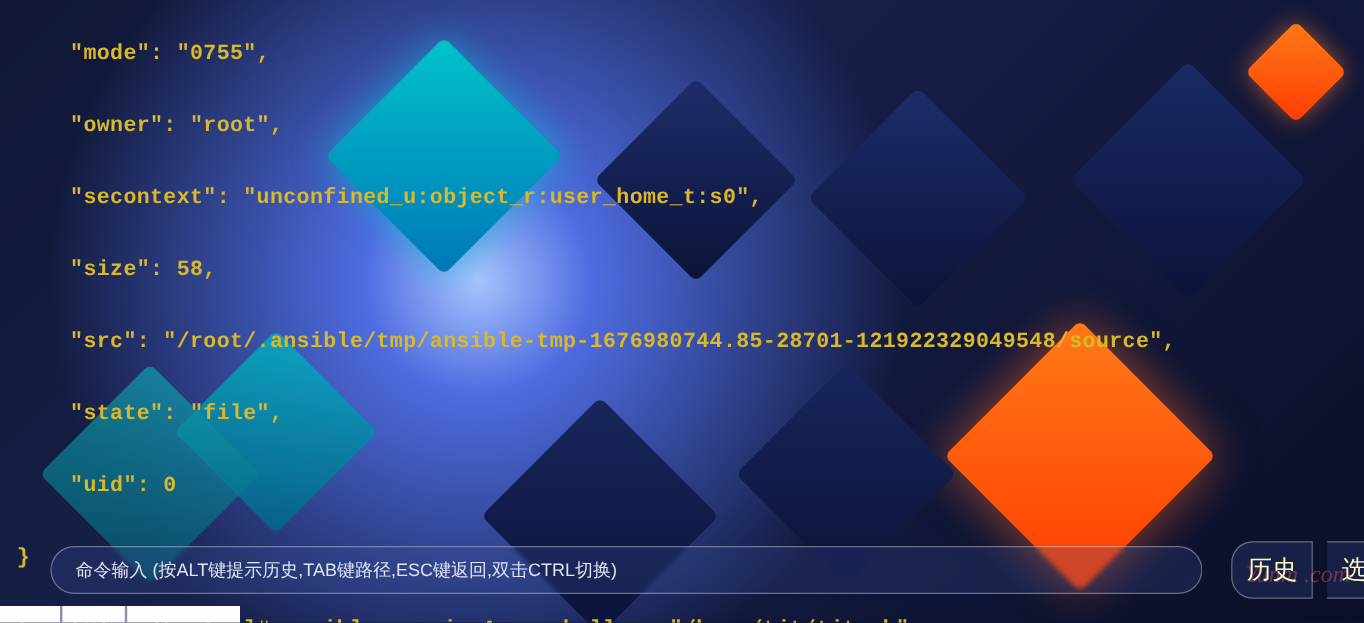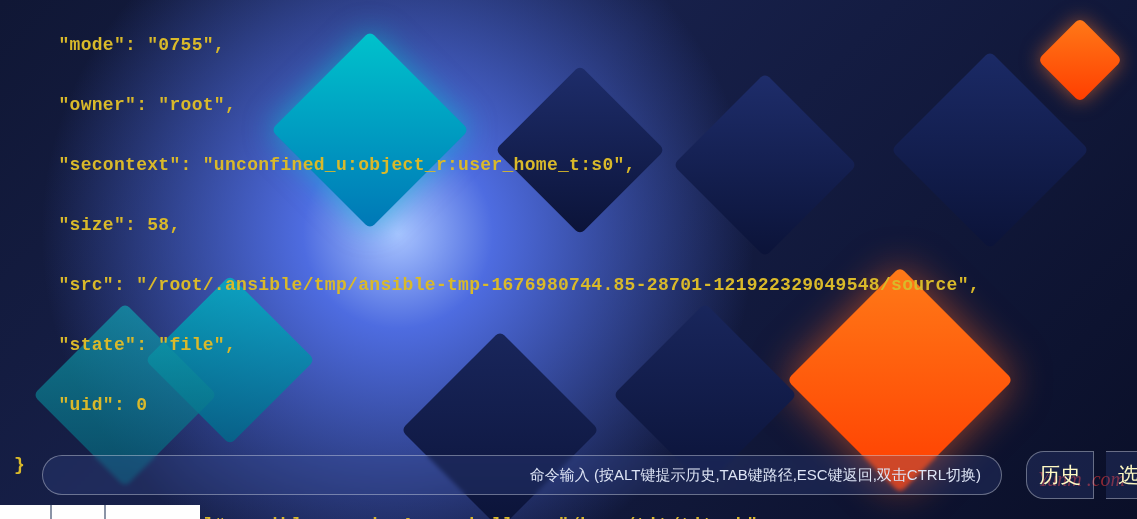--- a/index.html
+++ b/index.html
@@ -34,21 +34,21 @@
   .watermark { position:absolute; right:12px; top:468px; z-index:2; color:rgba(255,60,60,.55);
                font-size:20px; font-style:italic; font-family:"Segoe Script","Comic Sans MS",cursive;
                pointer-events:none; }
 
   
   .cmdbar { position:absolute; left:42px; right:0; bottom:24px; height:40px; z-index:3;
             display:flex; align-items:center; gap:12px; }
   .cmdbar .pill { flex:0 0 auto; height:40px; padding:0 20px; display:flex; align-items:center;
                   border:1px solid rgba(255,255,255,.35); border-radius:20px;
                   background:rgba(60,80,150,.25); color:#dde4f5; font-family:"Microsoft YaHei","Segoe UI",sans-serif;
-                  font-size:15px; white-space:nowrap; width:960px; backdrop-filter:blur(2px);justify-content:flex-end; }
+                  font-size:15px; white-space:nowrap; width:960px; backdrop-filter:blur(2px); }
   .cmdbar .spacer { flex:1; }
   .sidebtn { flex:0 0 auto; height:48px; padding:0 12px; display:flex; align-items:center;
              border:1px solid rgba(255,255,255,.35); border-top-left-radius:18px; border-bottom-left-radius:18px;
              background:rgba(60,80,150,.25); color:#fef9c3; font-family:"Microsoft YaHei",sans-serif; font-size:21px; }
   .sidebtn + .sidebtn { border-radius:0; border-left:none; }
 
   
   .tabstrip { position:absolute; left:0; bottom:0; height:14px; width:200px; z-index:3;
               background:#fefefe; }
   .tabstrip::before { content:""; position:absolute; left:50px; top:0; width:2px; height:14px; background:#8a93a6;}

